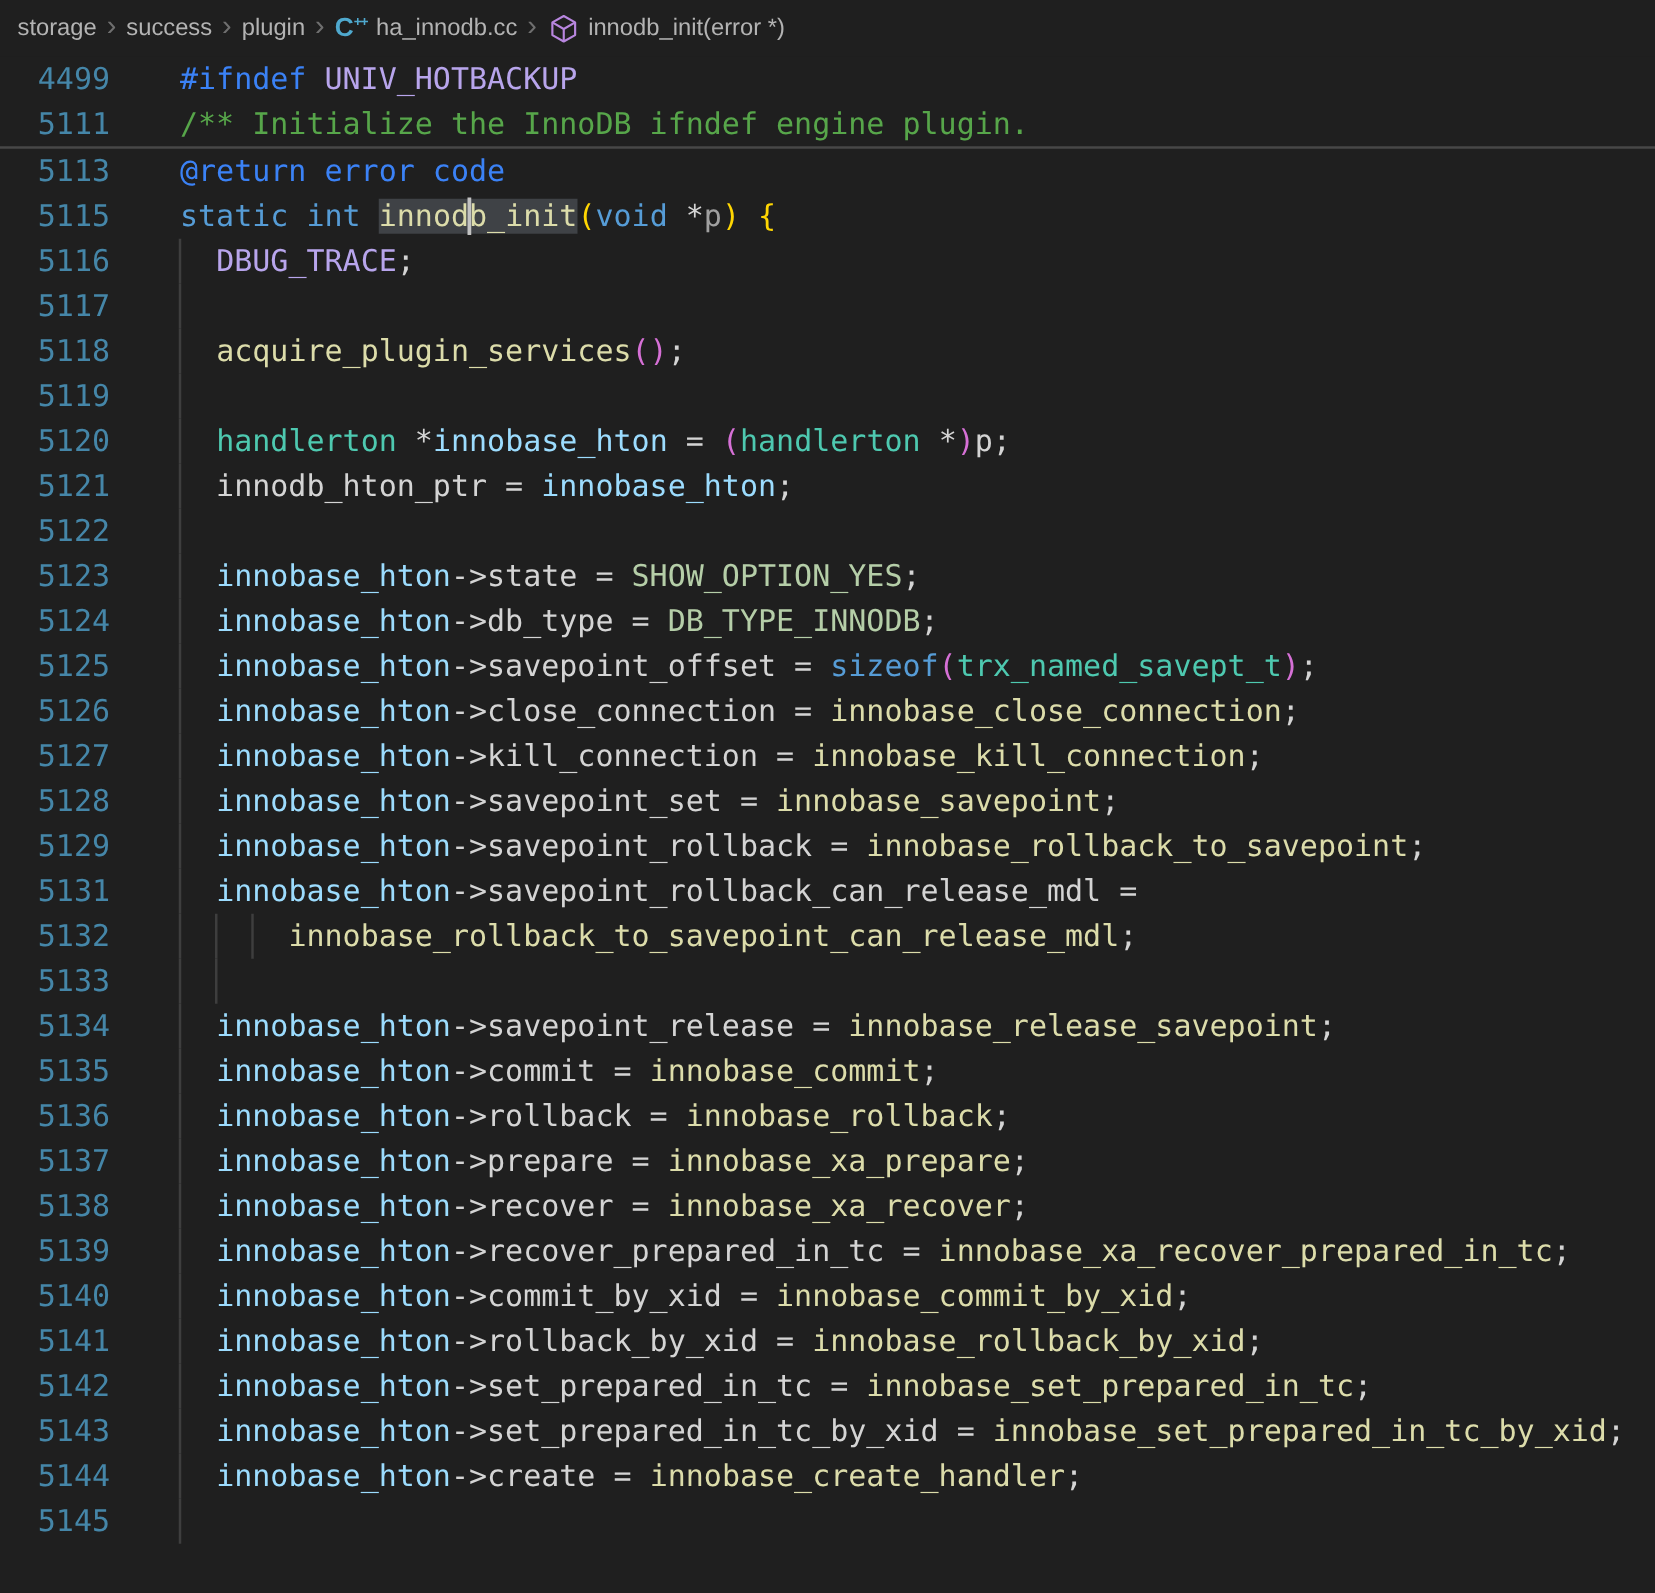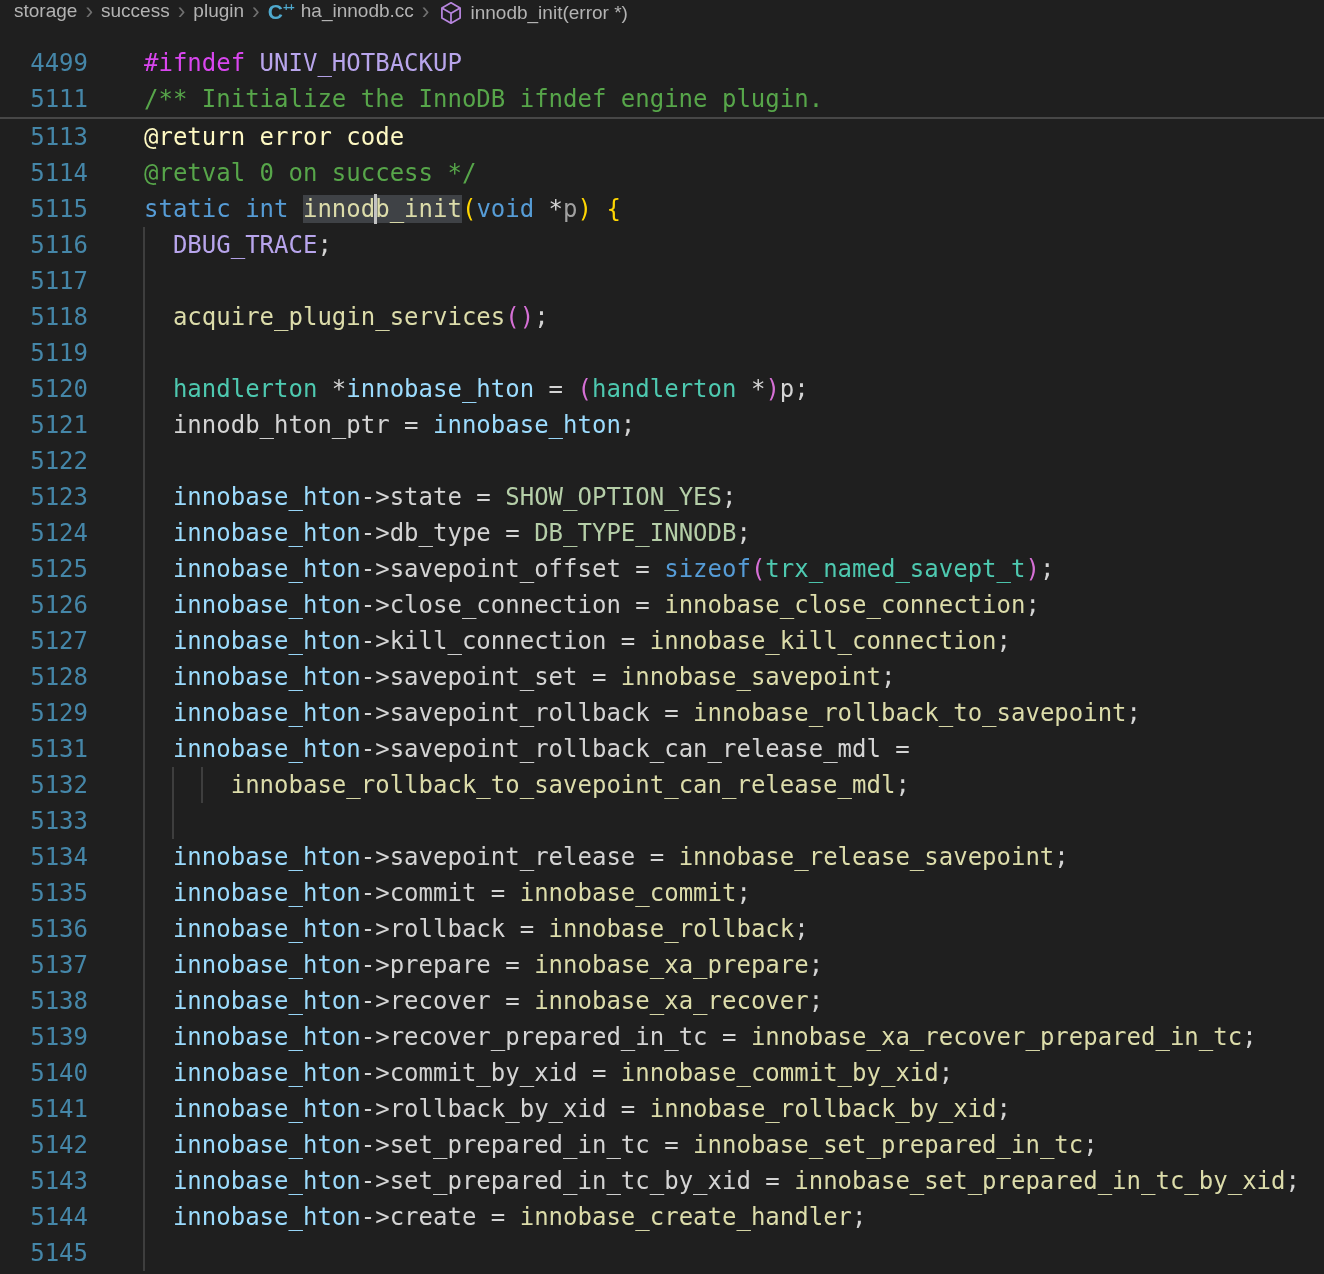--- a/index.html
+++ b/index.html
@@ -3,21 +3,21 @@
 <meta charset="utf-8">
 <style>
   html,body{margin:0;padding:0;}
   body{
     width:1324px;height:1274px;overflow:hidden;
     background:#1f1f1f;
     font-family:"DejaVu Sans Mono",monospace;
   }
   
   .breadcrumbs{
-    height:45px;display:flex;align-items:flex-start;
+    height:45px;display:flex;align-items:center;
     padding-left:14px;background:#1f1f1f;
     font-family:"Liberation Sans",sans-serif;
     font-size:19px;color:#b3b3b3;white-space:nowrap;
   }
   .crumb{display:flex;align-items:center;gap:7px;cursor:pointer;}
   .crumb-sep{color:#6f6f6f;font-size:23px;margin:0 8px;transform:translateY(-2px);}
   .cpp-ic{color:#4fa9ce;font-weight:bold;font-size:21px;line-height:1;}
   .cpp-ic sup{font-size:11px;letter-spacing:-1px;}
   .cube-ic svg{display:block;}
   
@@ -64,26 +64,25 @@
           <path d="M12 2.6 L20.4 7.3 V16.7 L12 21.4 L3.6 16.7 V7.3 Z"></path>
           <path d="M12 21.4 V12.2 M3.6 7.3 L12 12.2 L20.4 7.3"></path>
         </svg>
       </span>
       <span>innodb_init(error *)</span>
     </span>
   </div>
 
 <div class="editor">
   <div class="sticky" id="sticky">
-      <div class="row"><span class="ln">4499</span><span class="code"><span style="color: #d946ef; text-align: center;">#ifndef </span><span style="color: rgb(184, 165, 236);">UNIV_HOTBACKUP</span></span></div>
+      <div class="row"><span class="ln">4499</span><span class="code"><span style="color: #3b82f6; text-align: center;">#ifndef </span><span style="color: rgb(184, 165, 236);">UNIV_HOTBACKUP</span></span></div>
       <div class="row"><span class="ln">5111</span><span class="code"><span style="color: rgb(87, 166, 74);">/** Initialize the InnoDB ifndef engine plugin.</span></span></div>
     </div>
   <div class="lines-container" id="lines">
-      <div class="row"><span class="ln">5113</span><span class="code"><span style="color: #fef9c3;">@return error code</span></span></div>
-      <div class="row"><span class="ln">5114</span><span class="code"><span style="color: rgb(87, 166, 74);">@retval 0 on success */</span></span></div>
+      <div class="row"><span class="ln">5113</span><span class="code"><span style="color: #3b82f6;">@return error code</span></span></div>
       <div class="row"><span class="ln">5115</span><span class="code"><span style="color: rgb(86, 156, 214);">static</span><span style="color: rgb(212, 212, 212);"> </span><span style="color: rgb(86, 156, 214);">int</span><span style="color: rgb(212, 212, 212);"> </span><span class="hl" style="color: rgb(220, 220, 170);">innod</span><span class="hl" style="color: rgb(220, 220, 170);">b_init</span><span style="color: rgb(255, 214, 2);">(</span><span style="color: rgb(86, 156, 214);">void</span><span style="color: rgb(212, 212, 212);"> *</span><span style="color: rgb(160, 160, 160);">p</span><span style="color: rgb(255, 214, 2);">)</span><span style="color: rgb(212, 212, 212);"> </span><span style="color: rgb(255, 214, 2);">{</span></span><span class="caret" style="left: 373.7px;"></span></div>
       <div class="row"><span class="guide" style="left: 143px;"></span><span class="ln">5116</span><span class="code"><span style="color: rgb(212, 212, 212);">  </span><span style="color: rgb(184, 165, 236);">DBUG_TRACE</span><span style="color: rgb(212, 212, 212);">;</span></span></div>
       <div class="row"><span class="guide" style="left: 143px;"></span><span class="ln">5117</span><span class="code"></span></div>
       <div class="row"><span class="guide" style="left: 143px;"></span><span class="ln">5118</span><span class="code"><span style="color: rgb(212, 212, 212);">  </span><span style="color: rgb(220, 220, 170);">acquire_plugin_services</span><span style="color: rgb(214, 112, 214);">()</span><span style="color: rgb(212, 212, 212);">;</span></span></div>
       <div class="row"><span class="guide" style="left: 143px;"></span><span class="ln">5119</span><span class="code"></span></div>
       <div class="row"><span class="guide" style="left: 143px;"></span><span class="ln">5120</span><span class="code"><span style="color: rgb(212, 212, 212);">  </span><span style="color: rgb(78, 201, 176);">handlerton</span><span style="color: rgb(212, 212, 212);"> *</span><span style="color: rgb(156, 220, 254);">innobase_hton</span><span style="color: rgb(212, 212, 212);"> = </span><span style="color: rgb(214, 112, 214);">(</span><span style="color: rgb(78, 201, 176);">handlerton</span><span style="color: rgb(212, 212, 212);"> *</span><span style="color: rgb(214, 112, 214);">)</span><span style="color: rgb(212, 212, 212);">p;</span></span></div>
       <div class="row"><span class="guide" style="left: 143px;"></span><span class="ln">5121</span><span class="code"><span style="color: rgb(212, 212, 212);">  innodb_hton_ptr = </span><span style="color: rgb(156, 220, 254);">innobase_hton</span><span style="color: rgb(212, 212, 212);">;</span></span></div>
       <div class="row"><span class="guide" style="left: 143px;"></span><span class="ln">5122</span><span class="code"></span></div>
       <div class="row"><span class="guide" style="left: 143px;"></span><span class="ln">5123</span><span class="code"><span style="color: rgb(212, 212, 212);">  </span><span style="color: rgb(156, 220, 254);">innobase_hton</span><span style="color: rgb(212, 212, 212);">-&gt;state = </span><span style="color: rgb(181, 206, 168);">SHOW_OPTION_YES</span><span style="color: rgb(212, 212, 212);">;</span></span></div>
       <div class="row"><span class="guide" style="left: 143px;"></span><span class="ln">5124</span><span class="code"><span style="color: rgb(212, 212, 212);">  </span><span style="color: rgb(156, 220, 254);">innobase_hton</span><span style="color: rgb(212, 212, 212);">-&gt;db_type = </span><span style="color: rgb(181, 206, 168);">DB_TYPE_INNODB</span><span style="color: rgb(212, 212, 212);">;</span></span></div>

